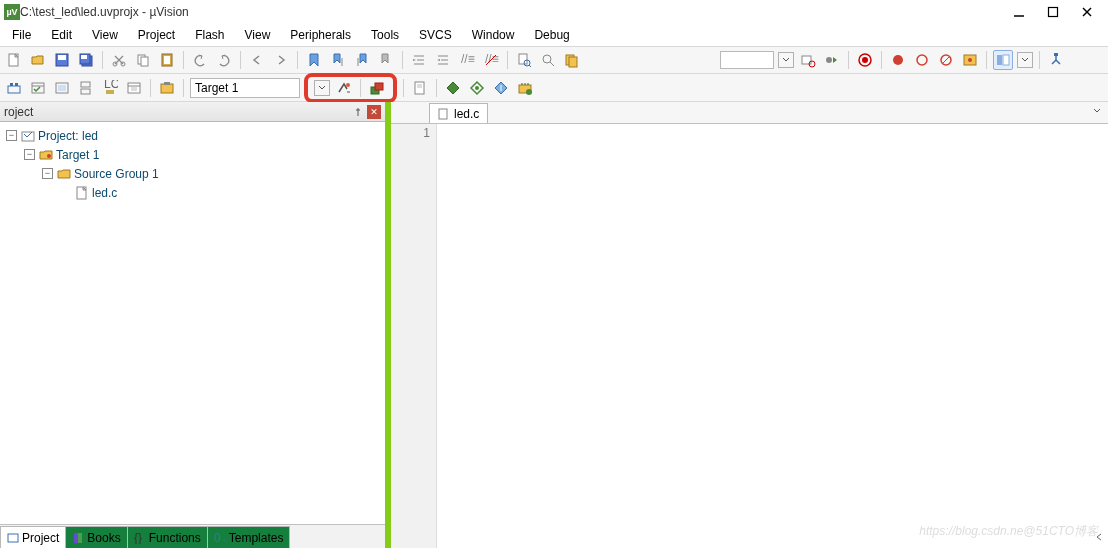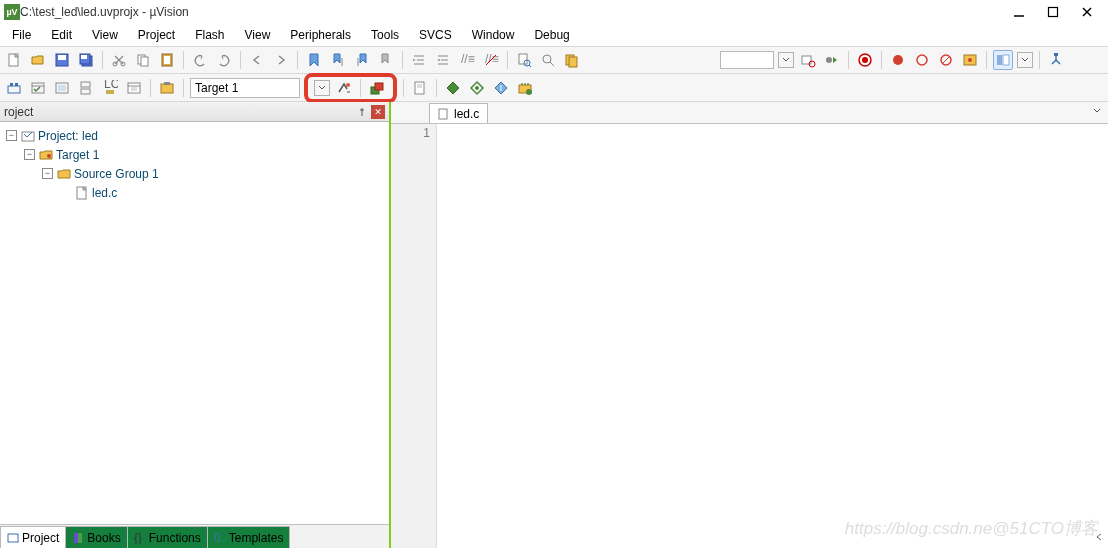--- a/index.html
+++ b/index.html
@@ -18,21 +18,21 @@
 .tbtn { width: 20px; height: 20px; display: flex; align-items: center; justify-content: center; cursor: pointer; border-radius: 2px; }
 .tsep { width: 1px; height: 18px; background: #cfcfcf; margin: 0 2px; }
 .tcombo { width: 54px; height: 18px; border: 1px solid #b8b8b8; background: #fff; }
 
 .toolbar2 { height: 28px; display: flex; align-items: center; padding: 2px 4px; background: #f6f6f6; border-bottom: 1px solid #d8d8d8; gap: 4px; }
 .target-combo { width: 110px; height: 20px; border: 1px solid #b8b8b8; background: #fff; display: flex; align-items: center; padding: 0 4px; }
 .highlight-box { border: 4px solid #e03a2a; border-radius: 8px; padding: 1px 6px; display: flex; align-items: center; gap: 4px; }
 .dropdown-btn { width: 16px; height: 16px; border: 1px solid #b0b0b0; background: #f7f7f7; display: flex; align-items: center; justify-content: center; }
 
 .workspace { display: flex; height: calc(100% - 102px); }
-.left-panel { width: 391px; display: flex; flex-direction: column; border-right: 2px solid #84cc16; }
+.left-panel { width: 391px; display: flex; flex-direction: column; border-right: 6px solid #84cc16; }
 .panel-header { height: 20px; background: linear-gradient(#f2f2f2,#e4e4e4); border-bottom: 1px solid #b8b8b8; display: flex; align-items: center; padding: 0 4px; color: #333; }
 .panel-header .spacer { flex: 1; }
 .panel-header .pin { width: 14px; height: 14px; display: flex; align-items: center; justify-content: center; }
 .panel-header .close { width: 14px; height: 14px; background: #c34a3a; color: #fff; display: flex; align-items: center; justify-content: center; font-size: 9px; margin-left: 2px; }
 .tree { flex: 1; padding: 4px; background: #fff; overflow: auto; }
 .tree-item { display: flex; align-items: center; height: 19px; gap: 3px; }
 .tree-exp { width: 11px; height: 11px; border: 1px solid #888; display: flex; align-items: center; justify-content: center; font-size: 9px; line-height: 1; color: #555; background: #fff; }
 .tree-icon { width: 15px; height: 15px; display: inline-flex; align-items: center; justify-content: center; }
 .tree-label { color: #0c4a6e; }
 .lvl1 { padding-left: 2px; } .lvl2 { padding-left: 20px; } .lvl3 { padding-left: 38px; } .lvl4 { padding-left: 56px; }
@@ -44,21 +44,21 @@
 
 .editor-area { flex: 1; display: flex; flex-direction: column; background: #fff; position: relative; }
 .tabstrip { height: 22px; display: flex; align-items: flex-end; padding-left: 38px; background: #f6f6f6; border-bottom: 1px solid #c0c0c0; position: relative; }
 .etab { height: 20px; border: 1px solid #b8b8b8; border-bottom: none; background: #fff; padding: 0 8px; display: flex; align-items: center; gap: 4px; }
 .tabstrip .chev { position: absolute; right: 6px; top: 4px; }
 .editor-body { flex: 1; display: flex; position: relative; }
 .gutter { width: 46px; background: #f1f1f1; border-right: 1px solid #ddd; text-align: right; padding: 2px 6px 0 0; color: #777; font-family: Consolas, monospace; font-size: 12px; }
 .code { flex: 1; background: #fff; font-family: Consolas, monospace; }
 .chevron-left { position: absolute; right: 4px; bottom: 6px; color: #666; }
 
-.watermark { position: absolute; right: 10px; bottom: 8px; color: #ddd; font-size: 17px; font-style: italic; pointer-events: none; }
+.watermark { position: absolute; right: 10px; bottom: 8px; color: #ddd; font-size: 12px; font-style: italic; pointer-events: none; }
 
 svg { display: block; }
 </style>
 </head>
 <body>
 
 <div class="titlebar">
   <div class="app-icon">µV</div>
   <div class="title">C:\test_led\led.uvprojx - µVision</div>
   <div class="winbtns">

